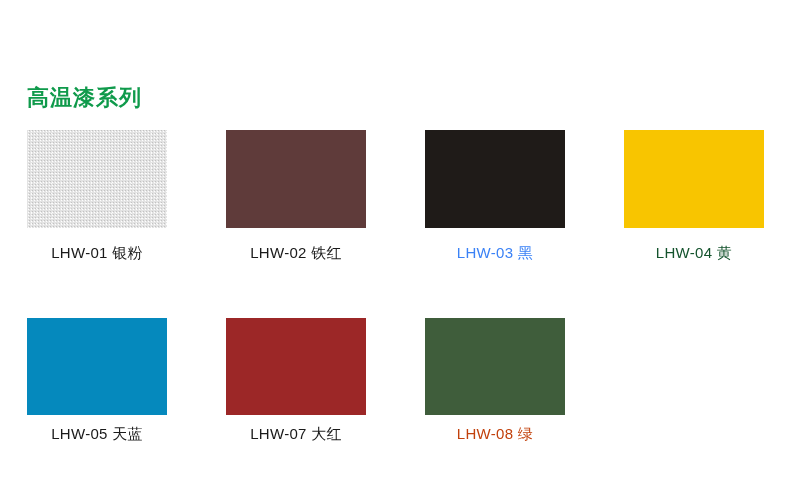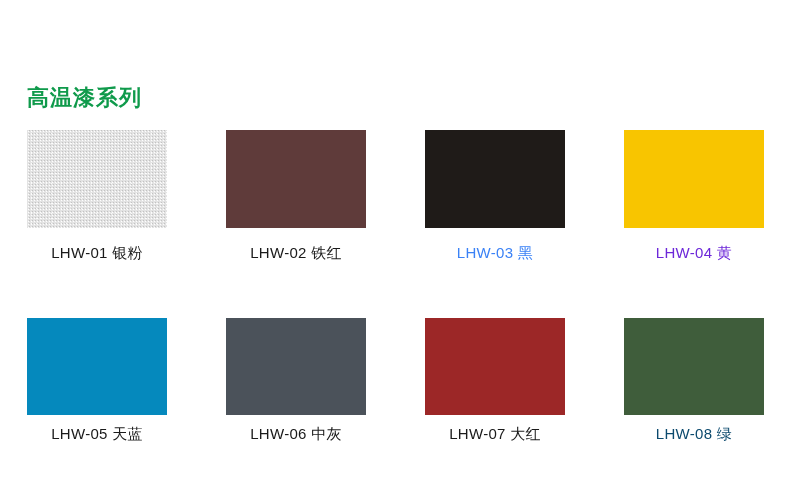--- a/index.html
+++ b/index.html
@@ -109,37 +109,33 @@
       <div class="label" style="color: rgb(26, 26, 26);">LHW-02 铁红</div>
     </div>
 
     <div class="cell row1">
       <div class="swatch" id="sw2" style="background-color: rgb(31, 27, 24);"></div>
       <div class="label" style="color: #3b82f6;">LHW-03 黑</div>
     </div>
 
     <div class="cell row1">
       <div class="swatch" id="sw3" style="background-color: rgb(248, 197, 0);"></div>
-      <div class="label" style="color: #6d28d9;">LHW-04 黄</div>
+      <div class="label" style="color: #14532d;">LHW-04 黄</div>
     </div>
 
     <div class="cell row2">
       <div class="swatch" id="sw4" style="background-color: rgb(5, 137, 189);"></div>
       <div class="label" style="color: rgb(26, 26, 26);">LHW-05 天蓝</div>
     </div>
 
-    <div class="cell row2">
-      <div class="swatch" id="sw5" style="background-color: rgb(75, 82, 90);"></div>
-      <div class="label" style="color: rgb(26, 26, 26);">LHW-06 中灰</div>
-    </div>
 
     <div class="cell row2">
       <div class="swatch" id="sw6" style="background-color: rgb(156, 39, 39);"></div>
       <div class="label" style="color: rgb(26, 26, 26);">LHW-07 大红</div>
     </div>
 
     <div class="cell row2">
       <div class="swatch" id="sw7" style="background-color: rgb(63, 93, 59);"></div>
-      <div class="label" style="color: #0c4a6e;">LHW-08 绿</div>
+      <div class="label" style="color: #c2410c;">LHW-08 绿</div>
     </div>
 
   </div>
 </div>
 
 </body></html>

